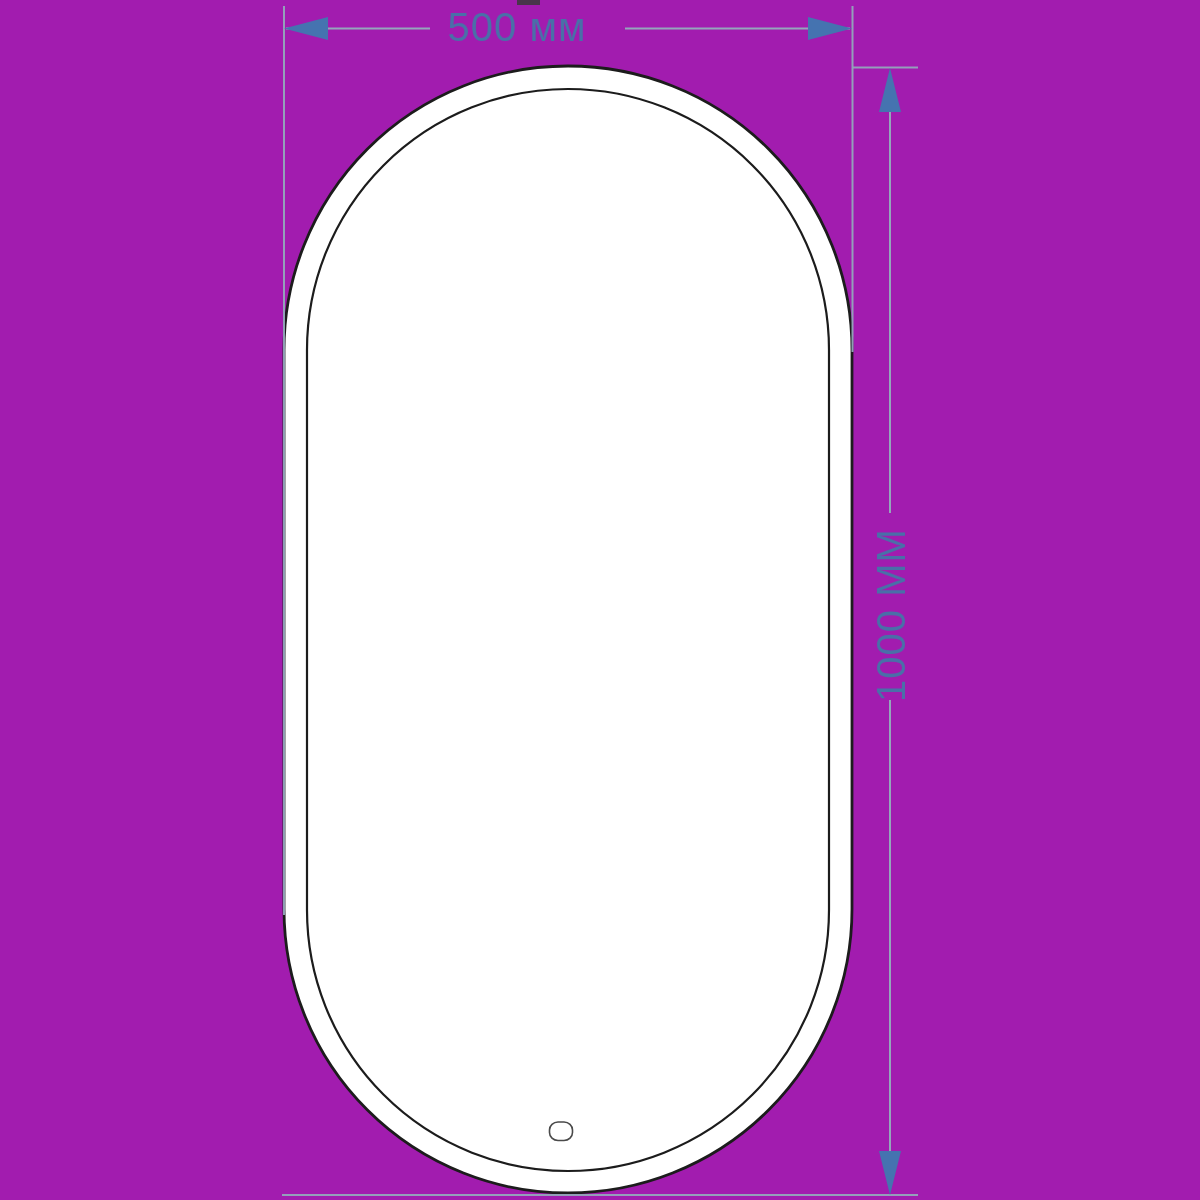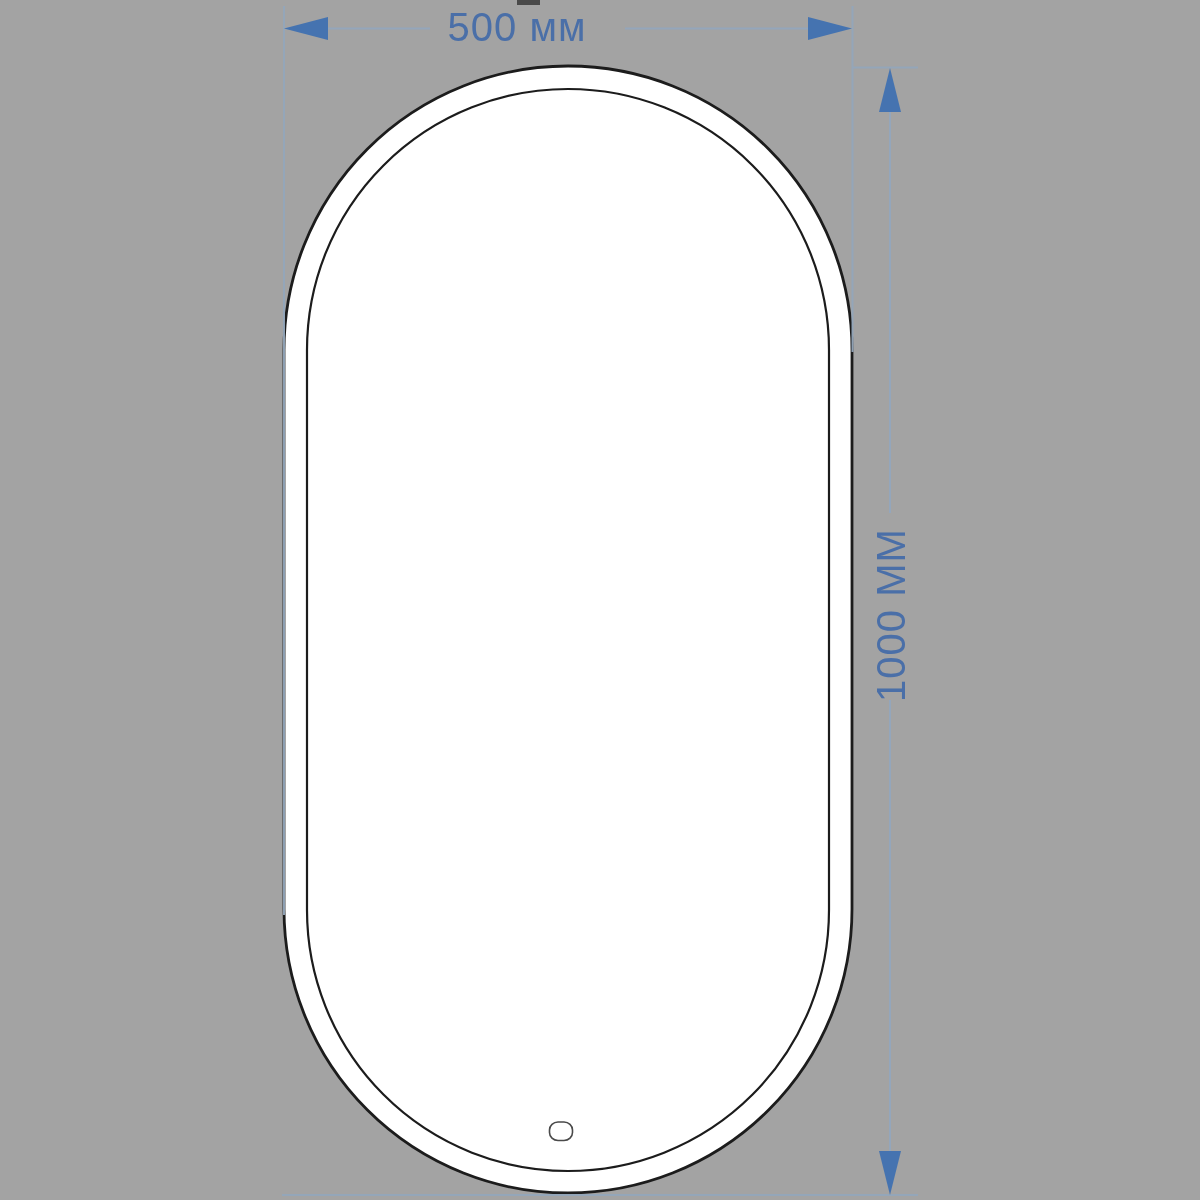--- a/index.html
+++ b/index.html
@@ -8,21 +8,21 @@
     background: #ffffff;
     width: 1200px;
     height: 1200px;
     overflow: hidden;
     font-family: "Liberation Sans", sans-serif;
   }
   .stage {
     position: relative;
     width: 1200px;
     height: 1200px;
-    background: #a3a3a3;
+    background: #a21caf;
   }
   svg { display: block; }
 
   .contour-outer { fill: #ffffff; stroke: #1c1c1c; stroke-width: 2.8; }
   .contour-inner { fill: none;    stroke: #1c1c1c; stroke-width: 2.2; }
   .sensor       { fill: #ffffff; stroke: #4a4a4a; stroke-width: 1.6; }
 
   .ext-line { stroke: #94a6bb; stroke-width: 2; fill: none; opacity: 0.95; }
   .dim-line { stroke: #94a6bb; stroke-width: 2; fill: none; }
   .arrow    { fill: #4573b0; stroke: none; }

